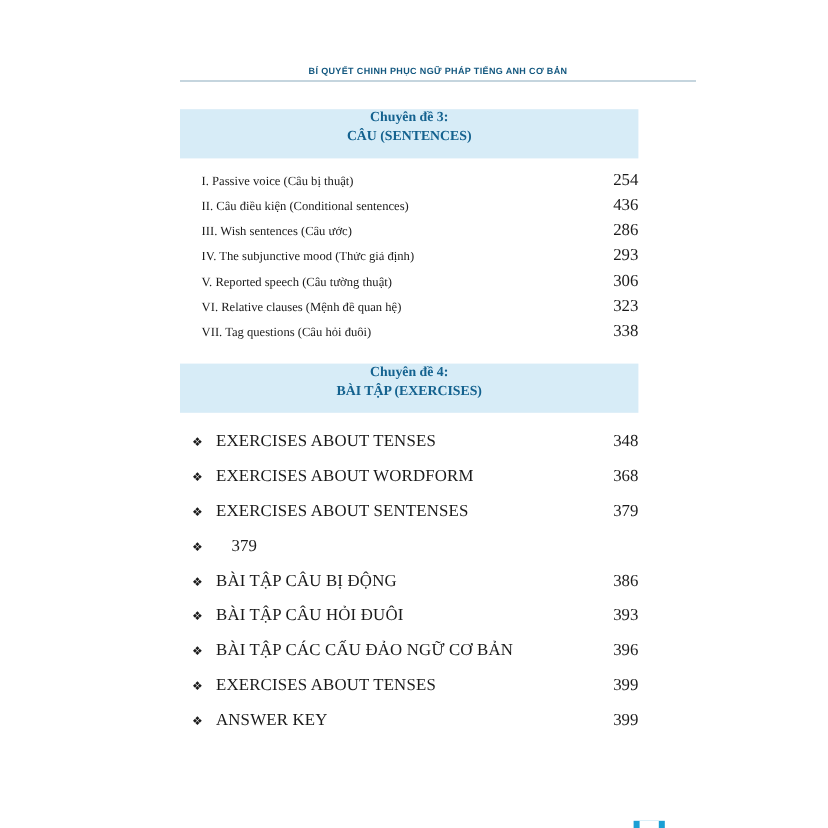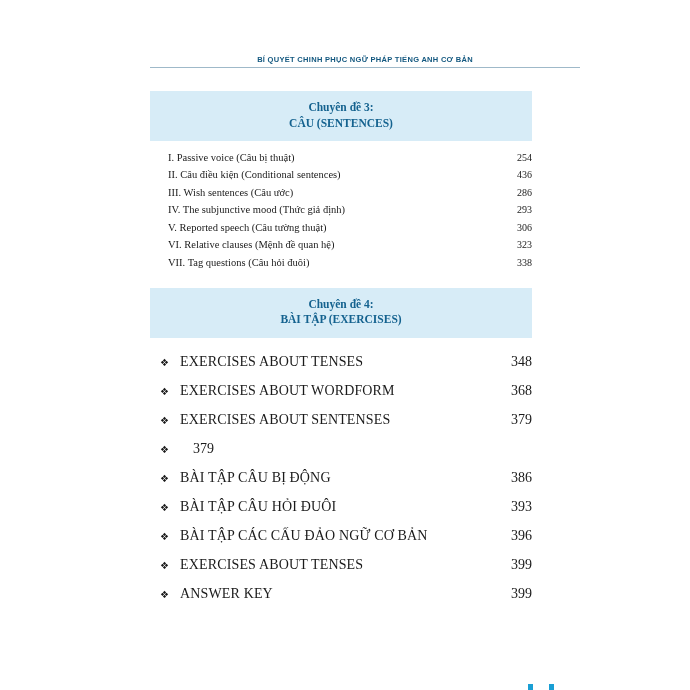--- a/index.html
+++ b/index.html
@@ -51,21 +51,21 @@
     position: absolute;
     left: 150px;
     top: 58px;
     width: 382px;
   }
 
   
   .banner {
     background: #d7ecf7;
     text-align: center;
-    padding: 9px 4px 10px 4px;
+    padding: 0 4px 10px 4px;
     margin: 0 0 8px 0;
   }
   .banner-line1 {
     font-family: "Liberation Serif", serif;
     font-weight: bold;
     font-size: 11.5px;
     color: #14628f;
     line-height: 1.35;
   }
   .banner-line2 {
@@ -92,21 +92,21 @@
   .toc-row .label {
     flex: 1 1 auto;
     padding-left: 18px;
     white-space: nowrap;
     overflow: hidden;
   }
   .toc-row .page-num {
     flex: 0 0 auto;
     width: 34px;
     text-align: right;
-    font-size: 10px;
+    font-size: 14px;
   }
 
   
   .ex-list {
     margin: 10px 0 0 0;
     padding: 0;
     list-style: none;
   }
   .ex-row {
     display: flex;

